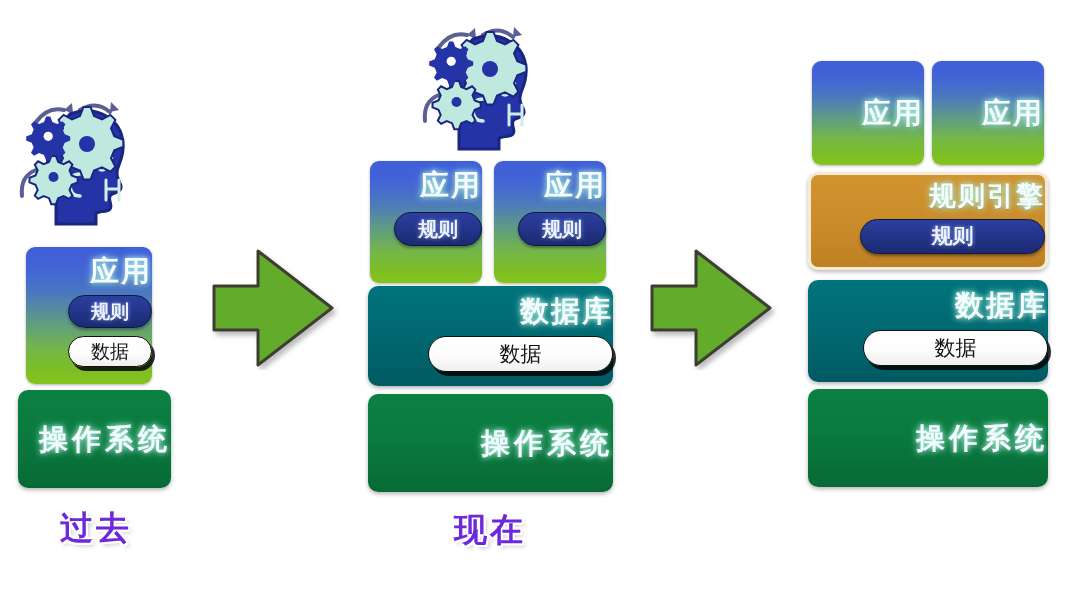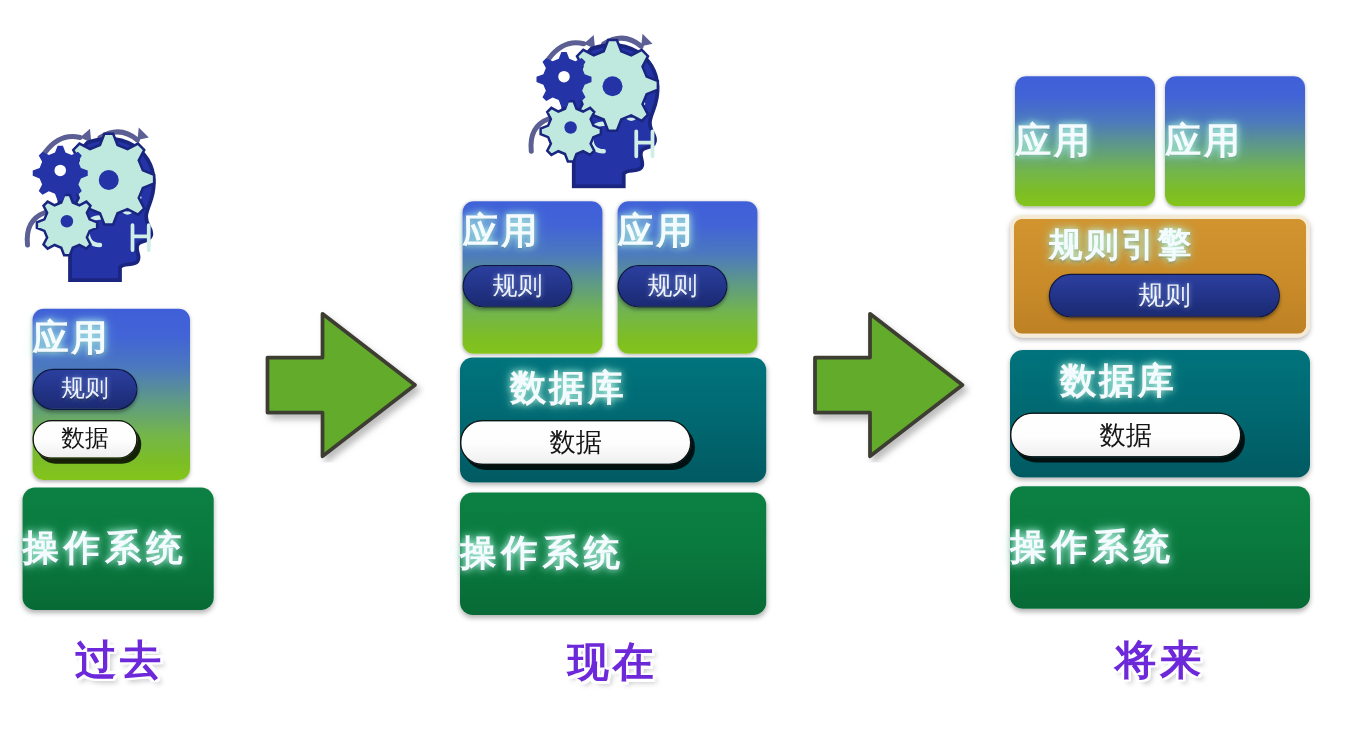--- a/index.html
+++ b/index.html
@@ -22,21 +22,21 @@
     width: 1080px;
     height: 602px;
   }
 
   
   .box {
     position: absolute;
     box-sizing: border-box;
     display: flex;
     flex-direction: column;
-    align-items: flex-start;
+    align-items: flex-end;
     border-radius: 10px;
   }
 
   
   .box::before {
     content: "";
     position: absolute;
     left: 7px;
     top: -7px;
     right: -7px;
@@ -112,21 +112,21 @@
     align-items: center;
     justify-content: center;
     border-radius: 999px;
     white-space: nowrap;
     line-height: 1;
   }
   .pill-rule {
     background: linear-gradient(180deg, #2b3f9e 0%, #223387 55%, #1b2a72 100%);
     border: 1px solid #0e1744;
     color: #eef2ff;
-    font-weight: normal;
+    font-weight: bold;
     text-shadow: 0 0 4px rgba(160,190,255,0.85), 0 1px 1px rgba(0,0,0,0.5);
     box-shadow: 0 2px 3px rgba(0,0,0,0.35);
   }
   .pill-data {
     background: linear-gradient(180deg, #ffffff 0%, #fdfdfd 55%, #efefef 100%);
     border: 1px solid #111111;
     color: #141414;
     font-weight: normal;
     box-shadow: 3px 4px 0 rgba(0,0,0,0.82);
   }
@@ -323,15 +323,14 @@
 
   <div class="box box-db" style="left:808px; top:280px; width:240px; height:102px; padding-top:11px;">
     <div class="title title-db">数据库</div>
     <div class="pill pill-data" style="width:185px; height:36px; font-size:21px; margin-top:10px;">数据</div>
   </div>
 
   <div class="box box-os" style="left:808px; top:389px; width:240px; height:98px; justify-content:center;">
     <div class="title title-os">操作系统</div>
   </div>
 
-  <div class="era" style="left:856px; top:506px; width:144px;">将来</div>
 
 </div>
 
 </body></html>

